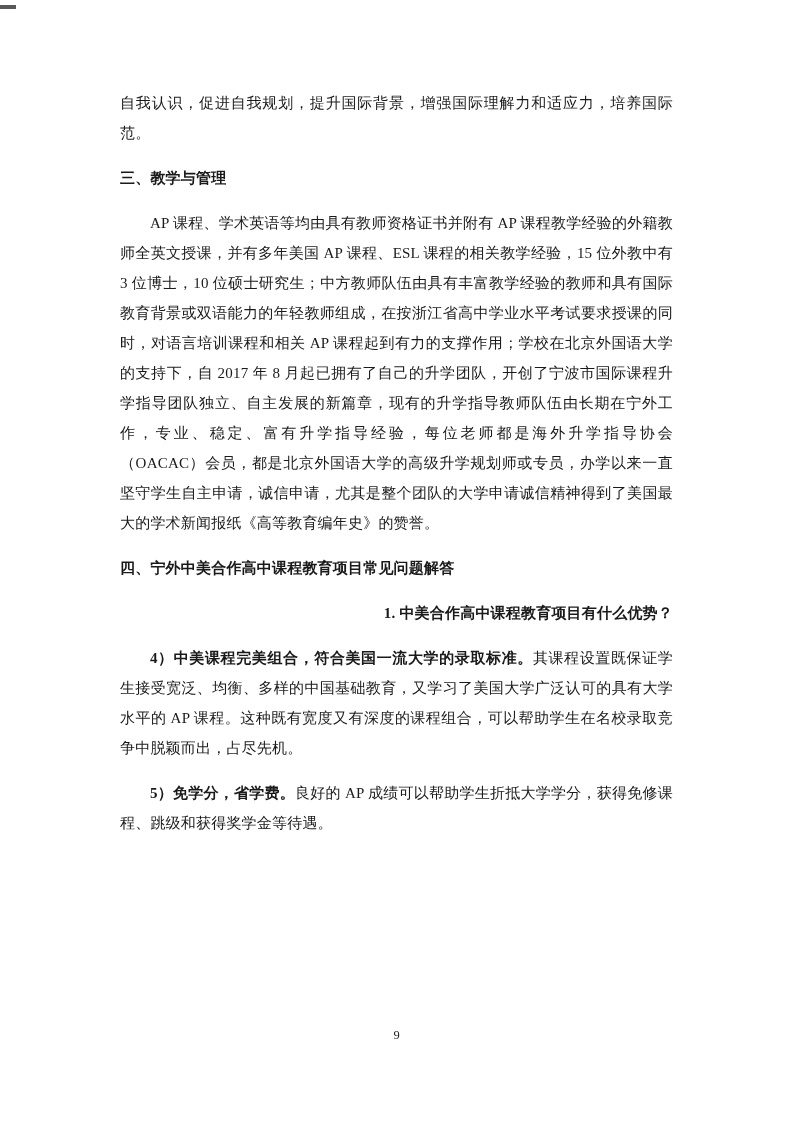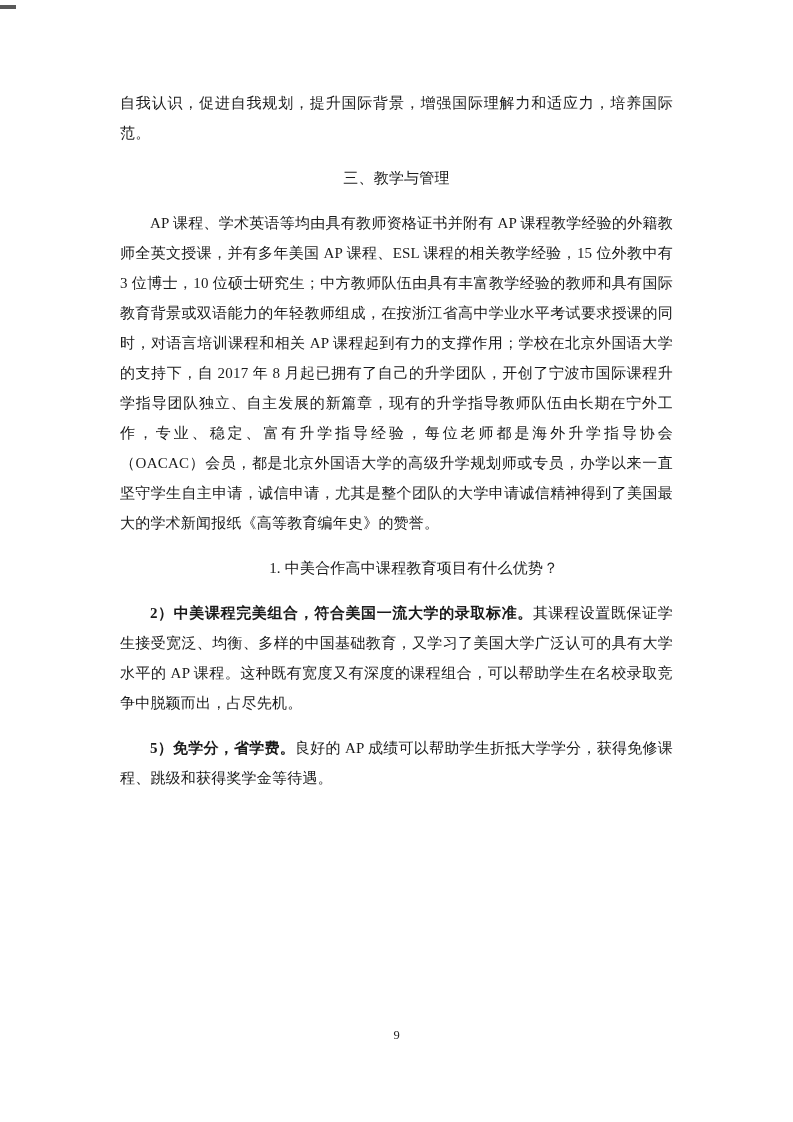--- a/index.html
+++ b/index.html
@@ -35,27 +35,27 @@
     width: 553px;
     font-size: 15px;
     line-height: 30px;
     text-align: justify;
     letter-spacing: 0.2px;
   }
   .block { margin-bottom: 15px; }
   .para { text-indent: 2em; }
   .para-noindent { text-indent: 0; }
   .heading {
-    font-weight: 400;
-    text-align: center;
+    font-weight: 700;
+    text-align: left;
   }
   .subheading {
-    font-weight: 400;
+    font-weight: 700;
     text-indent: 2.3em;
-    text-align: center;
+    text-align: right;
   }
   .lead-bold { font-weight: 700; }
   .page-number {
     position: absolute;
     top: 1026px;
     left: 0;
     width: 793px;
     text-align: center;
     font-size: 12.5px;
     line-height: 18px;
@@ -71,24 +71,25 @@
 
   <div class="content">
 
     <p class="block para-noindent">自我认识，促进自我规划，提升国际背景，增强国际理解力和适应力，培养国际范。</p>
 
     <p class="block heading">三、教学与管理</p>
 
 
     <p class="block para">AP 课程、学术英语等均由具有教师资格证书并附有 AP 课程教学经验的外籍教师全英文授课，并有多年美国 AP 课程、ESL 课程的相关教学经验，15 位外教中有 3 位博士，10 位硕士研究生；中方教师队伍由具有丰富教学经验的教师和具有国际教育背景或双语能力的年轻教师组成，在按浙江省高中学业水平考试要求授课的同时，对语言培训课程和相关 AP 课程起到有力的支撑作用；学校在北京外国语大学的支持下，自 2017 年 8 月起已拥有了自己的升学团队，开创了宁波市国际课程升学指导团队独立、自主发展的新篇章，现有的升学指导教师队伍由长期在宁外工作，专业、稳定、富有升学指导经验，每位老师都是海外升学指导协会（OACAC）会员，都是北京外国语大学的高级升学规划师或专员，办学以来一直坚守学生自主申请，诚信申请，尤其是整个团队的大学申请诚信精神得到了美国最大的学术新闻报纸《高等教育编年史》的赞誉。</p>
 
+    <p class="block heading">四、宁外中美合作高中课程教育项目常见问题解答</p>
 
     <p class="block subheading">1. 中美合作高中课程教育项目有什么优势？</p>
 
-    <p class="block para"><span class="lead-bold">2）中美课程完美组合，符合美国一流大学的录取标准。</span><span>其课程设置既保证学生接受宽泛、均衡、多样的中国基础教育，又学习了美国大学广泛认可的具有大学水平的 AP 课程。这种既有宽度又有深度的课程组合，可以帮助学生在名校录取竞争中脱颖而出，占尽先机。</span></p>
+    <p class="block para"><span class="lead-bold">4）中美课程完美组合，符合美国一流大学的录取标准。</span><span>其课程设置既保证学生接受宽泛、均衡、多样的中国基础教育，又学习了美国大学广泛认可的具有大学水平的 AP 课程。这种既有宽度又有深度的课程组合，可以帮助学生在名校录取竞争中脱颖而出，占尽先机。</span></p>
 
     <p class="block para"><span class="lead-bold">5）免学分，省学费。</span><span>良好的 AP 成绩可以帮助学生折抵大学学分，获得免修课程、跳级和获得奖学金等待遇。</span></p>
 
 
   </div>
 
   <div class="page-number">9</div>
 
 </div>
 

